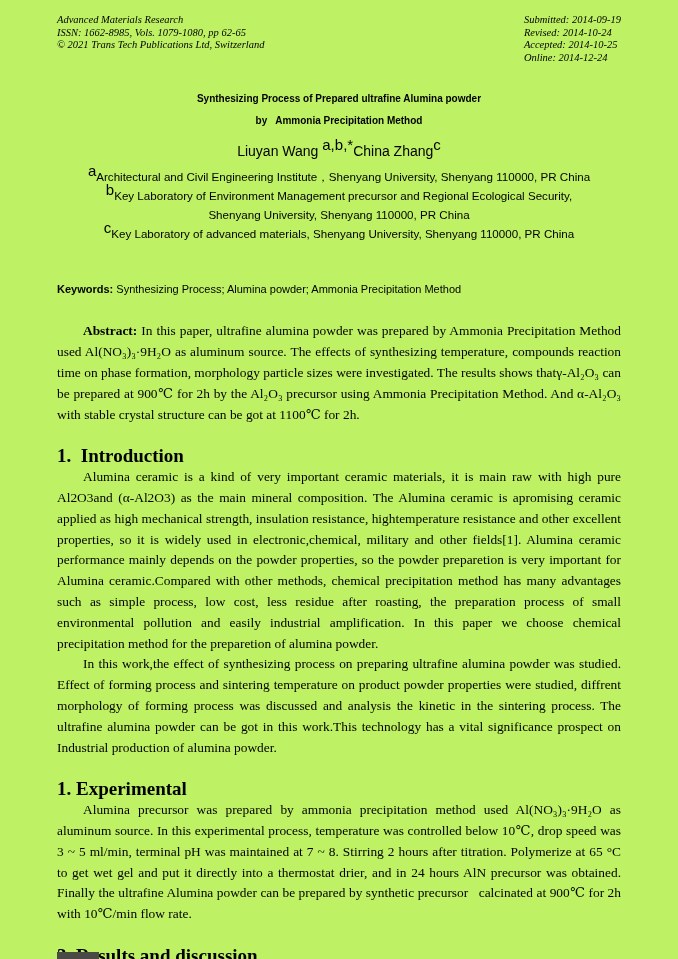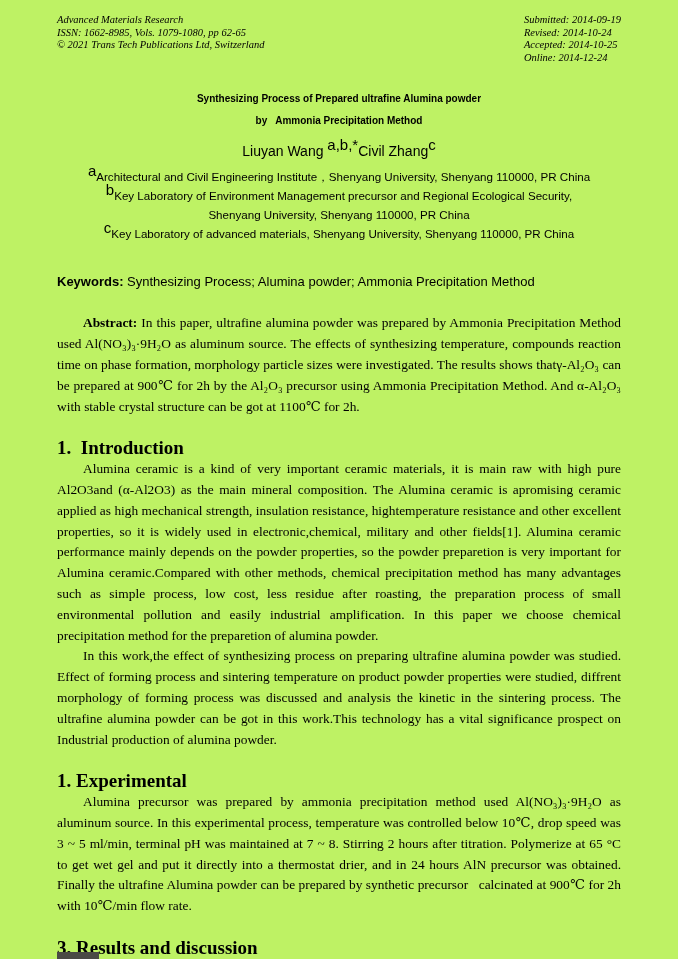--- a/index.html
+++ b/index.html
@@ -50,23 +50,23 @@
     line-height: 0;
     text-align: center;
   }
   .affiliations {
     margin-top: 8px;
     font-size: 11.6px;
     line-height: 19px;
   }
   
   .keywords {
-    margin: 30px 0 0 0;
+    margin: 38px 0 0 0;
     font-family: "Liberation Sans", "DejaVu Sans", sans-serif;
-    font-size: 13px;
+    font-size: 11px;
     line-height: 17px;
   }
   .bold-label { font-weight: bold; }
   
   .abstract, .para {
     margin: 0;
     font-size: 13.4px;
     line-height: 20.8px;
     text-align: justify;
     text-indent: 26px;
@@ -106,21 +106,21 @@
       <div>Online: 2014-12-24</div>
     </div>
   </header>
 
   <div class="title-block">
     <h1 class="paper-title">
       <span>Synthesizing Process of Prepared ultrafine Alumina powder</span><br>
       <span>by &nbsp; Ammonia Precipitation Method</span>
     </h1>
     <div class="authors-line">
-      <span>Liuyan Wang </span><sup>a,b,*</sup><span>Civil Zhang</span><sup>c</sup>
+      <span>Liuyan Wang </span><sup>a,b,*</sup><span>China Zhang</span><sup>c</sup>
     </div>
     <div class="affiliations">
       <div class="aff-line"><sup>a</sup><span>Architectural and Civil Engineering Institute，Shenyang University, Shenyang 110000, PR China</span></div>
       <div class="aff-line"><sup>b</sup><span>Key Laboratory of Environment Management precursor and Regional Ecological Security,</span></div>
       <div class="aff-line"><sup></sup><span>Shenyang University, Shenyang 110000, PR China</span></div>
       <div class="aff-line"><sup>c</sup><span>Key Laboratory of advanced materials, Shenyang University, Shenyang 110000, PR China</span></div>
     </div>
   </div>
 
   <p class="keywords">

